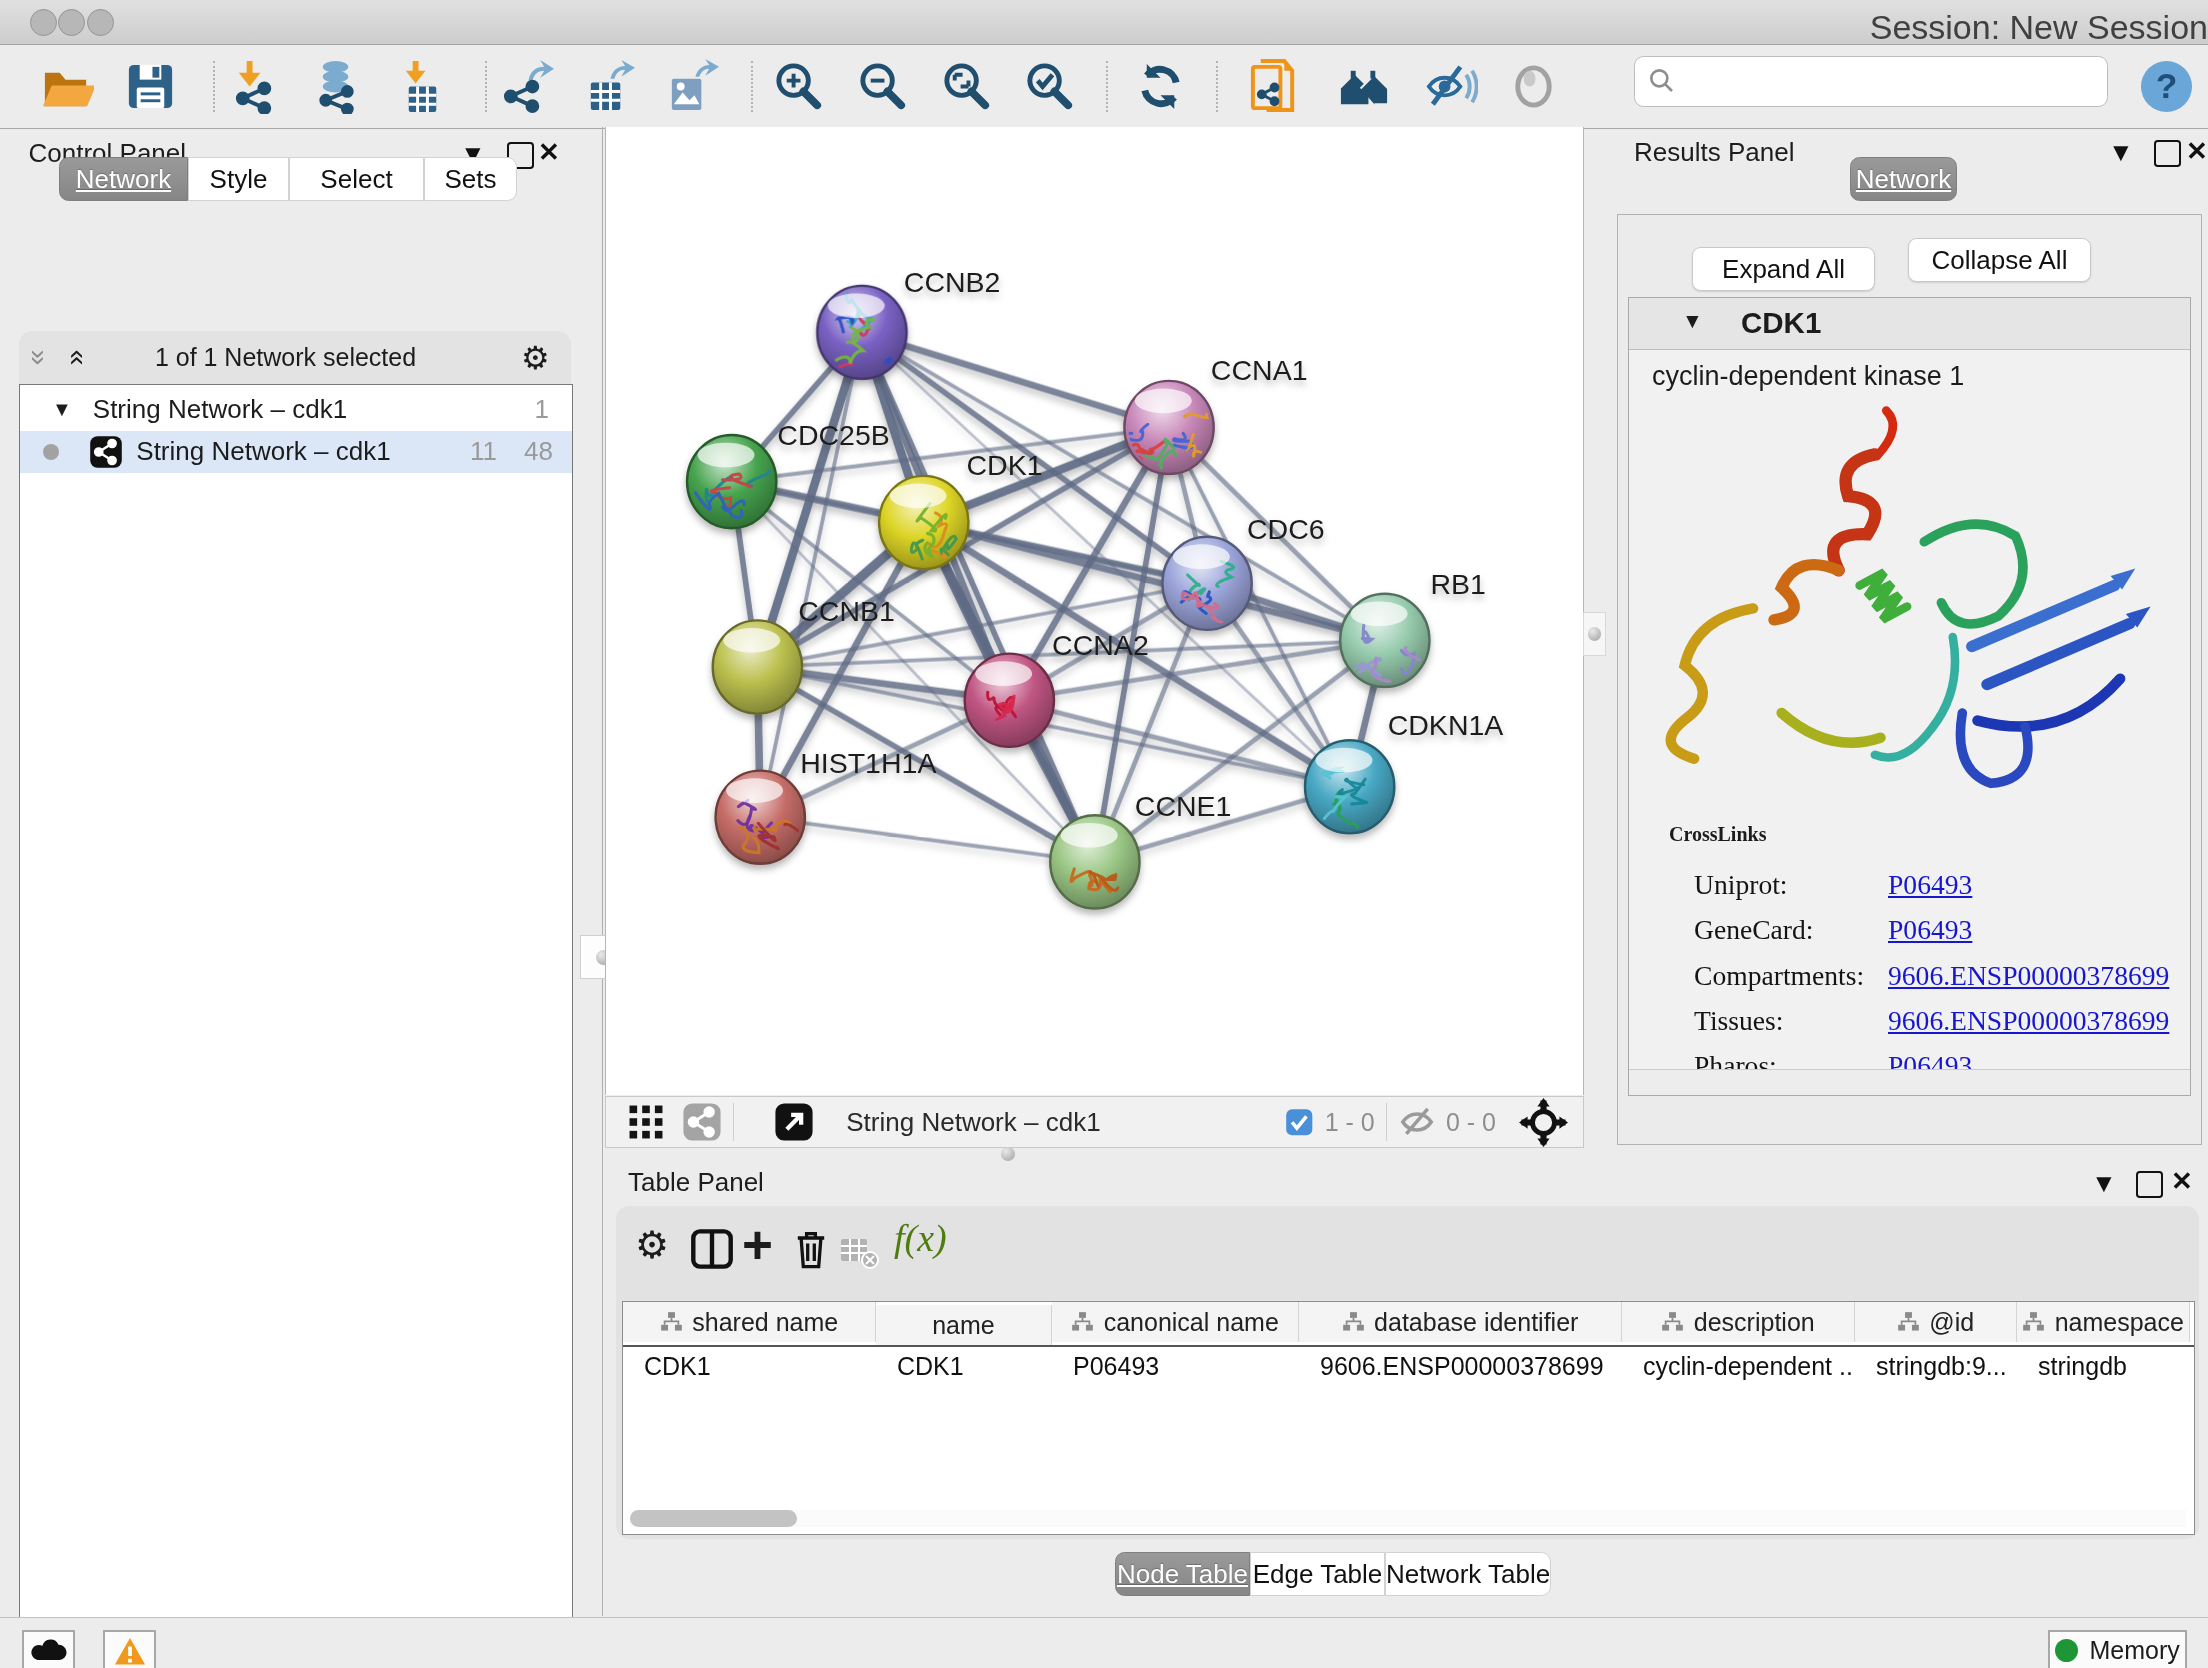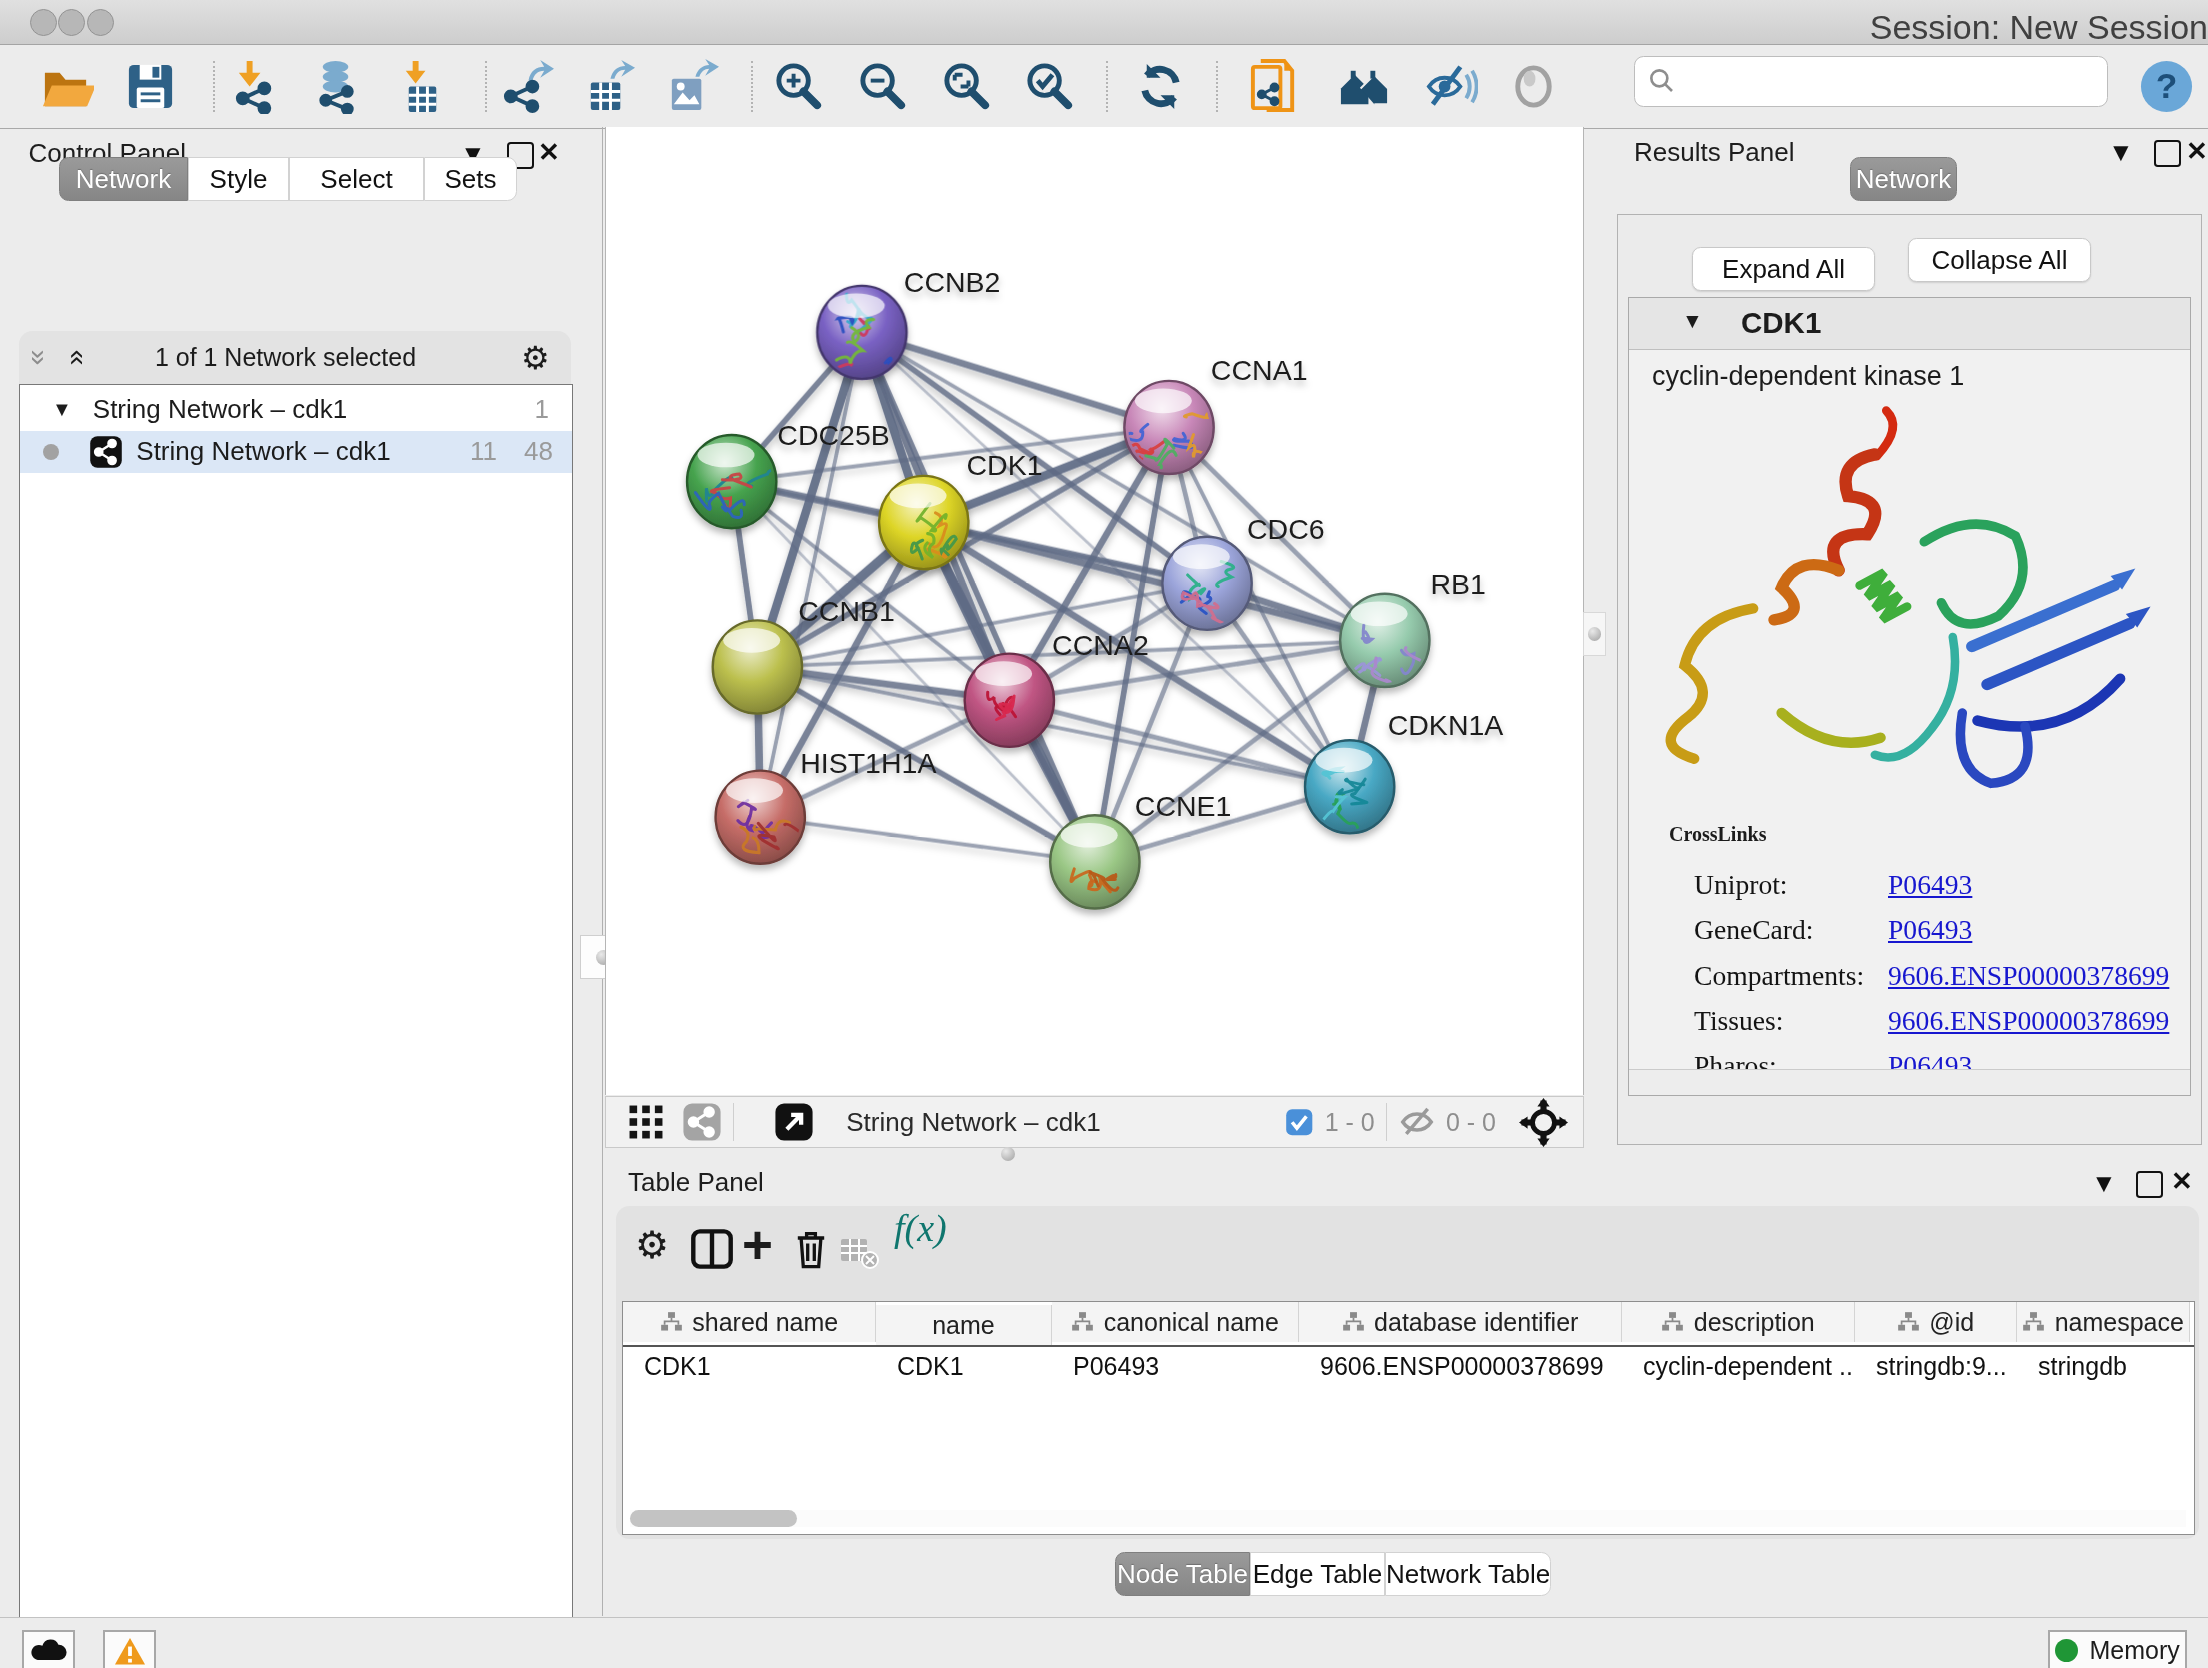--- a/index.html
+++ b/index.html
@@ -20,21 +20,21 @@
     border-radius:9.5px;display:flex;align-items:center;}
   .searchbox input{border:none;outline:none;font-size:24px;width:399px;background:transparent;
      font-family:"Liberation Sans",sans-serif;}
   
   .panel-title{font-size:26px;color:#1d1d1d;}
   .mini-ic{font-size:26px;color:#111;line-height:28.5px;}
   .sq-ic{width:23px;height:23px;border:2.9px solid #111;border-radius:3.8px;}
   .seg-tab{display:inline-block;height:42px;line-height:42px;background:#ffffff;color:#111;
      border:1px solid #d2d2d2;font-size:26px;text-align:center;vertical-align:top;}
   .seg-tab.sel{background:linear-gradient(#9a9a9a,#868686);color:#fff;border-color:#7f7f7f;
-     text-shadow:0 -1px 1px rgba(0,0,0,.25);}
+     text-shadow:0 -1px 1px rgba(0,0,0,.25);text-decoration:underline;}
   .seg-tab:first-child{border-radius:9.5px 0 0 9.5px;}
   .seg-tab:last-child{border-radius:0 9.5px 9.5px 0;}
   
   .ctl-head{left:19px;top:204px;width:552px;height:53px;background:#e3e3e3;border-radius:13.3px 13.3px 0 0;}
   .tree-box{left:19px;top:257px;width:552px;height:1354px;background:#ffffff;border:1.9px solid #787878;}
   .tree-row{height:42px;display:flex;align-items:center;font-size:26px;}
   .tree-row.sel{background:#dbe7f6;}
   .cnt{color:#9a9a9a;}
   
   .net-panel{left:605px;top:127px;width:977px;height:968px;background:#ffffff;
@@ -709,21 +709,21 @@
       <path d="M8 10h24M16 10V6h8v4" stroke="#111" stroke-width="3" fill="none"></path>
       <path d="M11 10l2 26h14l2-26" stroke="#111" stroke-width="3" fill="none"></path>
       <path d="M17 15v16M23 15v16" stroke="#111" stroke-width="3"></path>
     </svg>
   <svg class="abs" style="left:223px;top:27px;" width="40" height="40" viewBox="0 0 40 40">
       <rect x="2" y="6" width="26" height="22" rx="2" fill="#b2b2b2"></rect>
       <path d="M2 13h26M2 20h26M11 6v22M20 6v22" stroke="#fff" stroke-width="2"></path>
       <circle cx="31" cy="27" r="8" fill="#b2b2b2" stroke="#fff" stroke-width="2"></circle>
       <path d="M27 23l8 8M35 23l-8 8" stroke="#fff" stroke-width="2"></path>
     </svg>
-  <span class="abs serif" style="left:278px;top:0;font-size:38px;font-style:italic;color:#0f766e;">f(x)</span>
+  <span class="abs serif" style="left:278px;top:10px;font-size:38px;font-style:italic;color:#4d7c0f;">f(x)</span>
 </div>
 <div class="abs tbl-box">
   <div id="tbl-header" style="white-space:nowrap;border-bottom:2.9px solid #555;"><div class="th" style="width: 253px;">
         <svg width="23" height="23" viewBox="0 0 20 20" style="margin-right:9.5px;">
           <g fill="#8a8a8a">
             <rect x="7" y="1" width="6" height="5"></rect>
             <rect x="1" y="12" width="6" height="5"></rect>
             <rect x="13" y="12" width="6" height="5"></rect>
           </g>
           <path d="M10 6v3M4 12V9h12v3" stroke="#8a8a8a" stroke-width="1.5" fill="none"></path>

